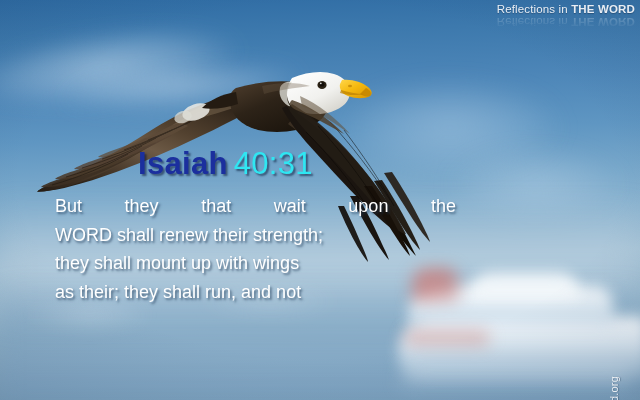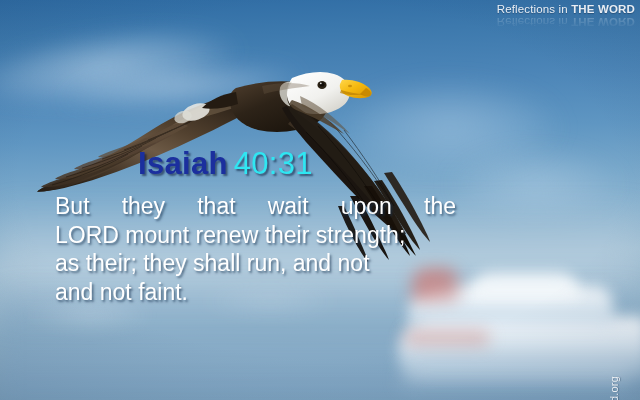--- a/index.html
+++ b/index.html
@@ -206,21 +206,21 @@
     color: #2fe6f2;
     text-shadow: 2px 2px 2px rgba(8,30,60,0.60);
     margin-left: 6px;
   }
 
   .verse-body {
     position: absolute;
     left: 55px;
     top: 192px;
     width: 401px;
-    font-size: 23px;
+    font-size: 18px;
     line-height: 28.6px;
     color: #ffffff;
     text-align: justify;
     text-shadow: 1.6px 1.6px 2.4px rgba(25,50,80,0.65);
   }
   .verse-line {
     display: block;
     text-align: justify;
     text-align-last: justify;
     white-space: pre-wrap;
@@ -433,23 +433,23 @@
       <path d="M262,86 C280,82 298,82 310,86 C296,88 278,90 264,94 Z" fill="#6a5a44" opacity="0.35"></path>
     </g>
   </svg>
 
   <div class="verse-ref">
     <span class="ref-book">Isaiah</span><span class="ref-num">40:31</span>
   </div>
 
   <div class="verse-body">
     <span class="verse-line">But they that wait upon the</span>
-    <span class="verse-line natural">LORD mount renew their strength;</span>
+    <span class="verse-line natural">WORD shall renew their strength;</span>
+    <span class="verse-line natural">they shall mount up with wings</span>
     <span class="verse-line natural">as their; they shall run, and not</span>
-    <span class="verse-line natural">and not faint.</span>
   </div>
 
   <div class="wm-top">
     <div class="wm-main"><span>Reflections </span><span>in </span><span class="wm-bold">THE WORD</span></div>
     <div class="wm-mirror"><span>Reflections </span><span>in </span><span class="wm-bold">THE WORD</span></div>
   </div>
 
   <div class="wm-side-pos">
     <div class="wm-side">reflectionsintheword.org</div>
   </div>

